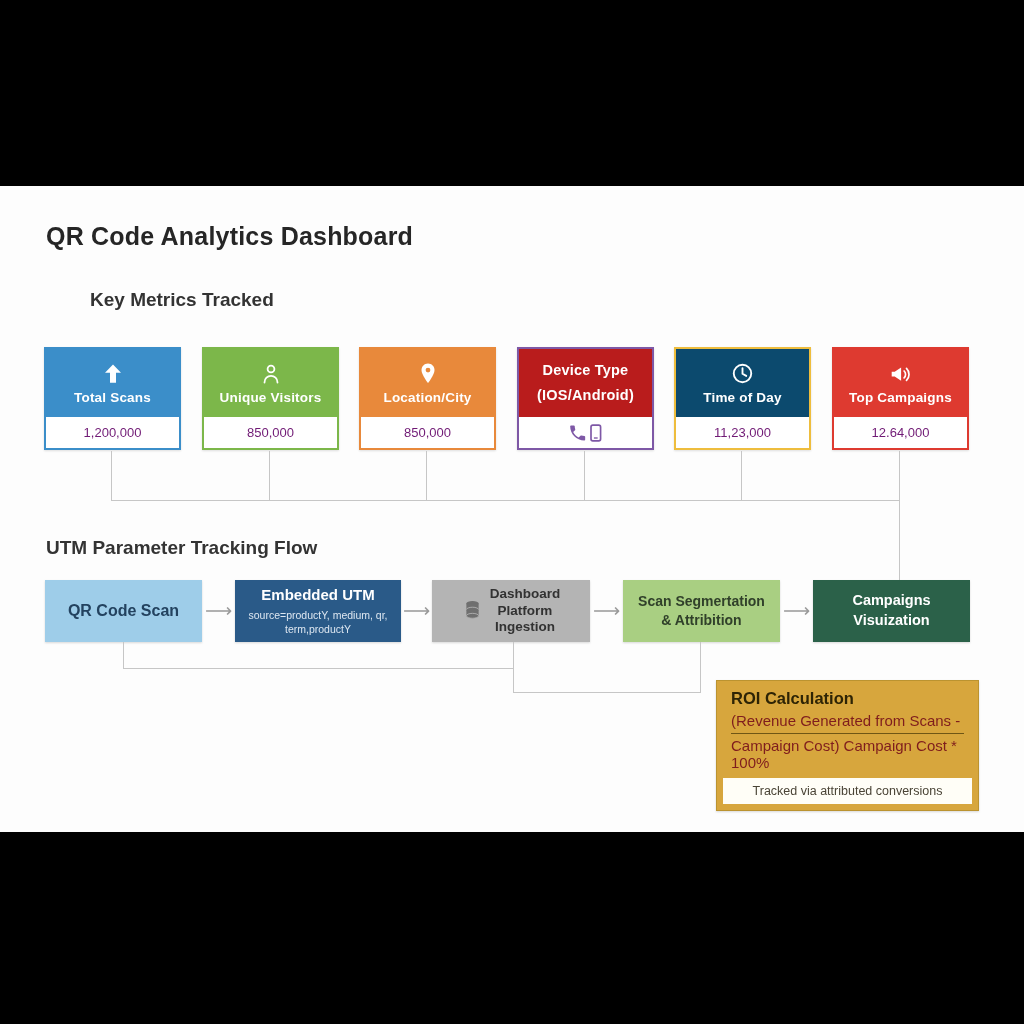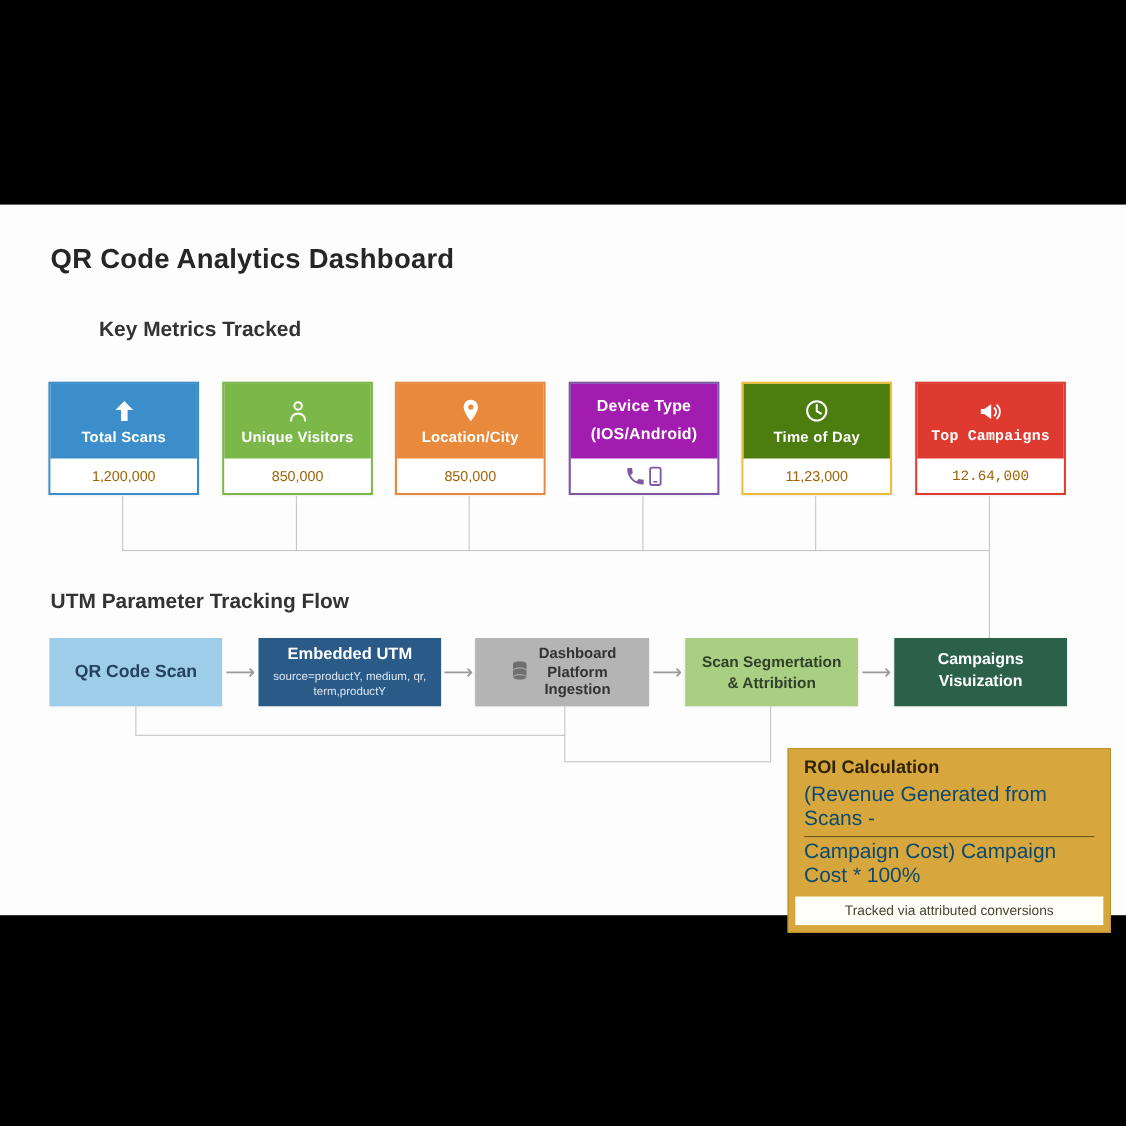--- a/index.html
+++ b/index.html
@@ -11,51 +11,51 @@
   #page-title{left:46px;top:222px;font-size:25px;font-weight:700;color:#262626;letter-spacing:.2px;}
   .section-heading{font-size:19px;font-weight:700;color:#333;}
   #metrics-heading{left:46px;top:289px;margin-left:44px;}
   #flow-heading{left:46px;top:537px;}
   
   .card{position:absolute;top:347px;width:133px;height:99px;border:2px solid;box-sizing:content-box;
         box-shadow:0 1px 2px rgba(0,0,0,.12);}
   .card-top{height:68px;display:flex;flex-direction:column;align-items:center;justify-content:center;gap:4px;}
   .card-label{color:#fff;font-size:13.5px;font-weight:700;letter-spacing:.2px;}
   .card-bottom{height:31px;background:#fff;display:flex;align-items:center;justify-content:center;
-               font-size:13px;color:#a16207;}
+               font-size:13px;color:#701a75;}
   .c-blue  {border-color:#3b8ec9;} .c-blue   .card-top{background:#3b8ec9;}
   .c-green {border-color:#7cb74a;} .c-green  .card-top{background:#7cb74a;}
   .c-orange{border-color:#e8893b;} .c-orange .card-top{background:#e8893b;}
-  .c-purple{border-color:#7e58a6;} .c-purple .card-top{background:#a21caf;}
-  .c-yellow{border-color:#eebd3d;} .c-yellow .card-top{background:#4d7c0f;}
-  .c-red   {border-color:#de3a30;font-family:Liberation Mono, monospace;} .c-red    .card-top{background:#de3a30;}
+  .c-purple{border-color:#7e58a6;} .c-purple .card-top{background:#b91c1c;}
+  .c-yellow{border-color:#eebd3d;} .c-yellow .card-top{background:#0c4a6e;}
+  .c-red   {border-color:#de3a30;} .c-red    .card-top{background:#de3a30;}
   .two-line .card-label{line-height:1.1;}
   .two-line .card-top{gap:9px;}
   
   .line{position:absolute;background:#c6c6c6;}
   .vline{width:1px;} .hline{height:1px;}
   
   .flow-box{position:absolute;top:580px;height:62px;display:flex;flex-direction:column;
             align-items:center;justify-content:center;text-align:center;
             box-shadow:0 1px 2px rgba(0,0,0,.15);}
   .fb-qr{left:45px;width:157px;background:#9ecde9;color:#23425f;font-size:16px;font-weight:700;}
   .fb-utm{left:235px;width:166px;background:#2a5a88;color:#fff;}
   .fb-utm .fb-title{font-size:15px;font-weight:700;margin-bottom:6px;}
   .fb-utm .fb-sub{font-size:10.5px;color:#dde7f1;line-height:1.25;}
   .fb-analytics{left:432px;width:158px;background:#b4b4b4;color:#323232;font-size:13.5px;
                 font-weight:700;flex-direction:row;gap:7px;}
   .fb-analytics .fb-lines{line-height:1.25;}
   .fb-seg{left:623px;width:157px;background:#a9cf82;color:#30402a;font-size:14px;font-weight:700;line-height:1.35;}
   .fb-dash{left:813px;width:157px;background:#2b6149;color:#fff;font-size:14.5px;font-weight:700;line-height:1.35;}
   .flow-arrow{position:absolute;top:599px;color:#9a9a9a;font-size:19px;text-align:center;}
   
-  #roi{left:716px;top:680px;width:294px;background:#d7a63d;border:1px solid #bb9330;
+  #roi{left:716px;top:680px;width:263px;background:#d7a63d;border:1px solid #bb9330;
        box-sizing:border-box;padding:8px 6px 6px;box-shadow:0 1px 2px rgba(0,0,0,.15);}
   #roi .roi-title{font-size:16.5px;font-weight:700;color:#2e2405;padding:0 8px 3px;}
-  #roi .roi-line{font-size:19px;color:#0c4a6e;padding:1px 8px;}
+  #roi .roi-line{font-size:15px;color:#7f1d1d;padding:1px 8px;}
   #roi .roi-divider{border-bottom:1.5px solid #6f5615;margin:3px 8px 2px;}
   #roi .roi-footer{margin-top:6px;background:#fffef7;height:26px;line-height:26px;text-align:center;
                    font-size:12.5px;color:#4a4436;}
   svg{display:block;}
 </style>
 </head>
 <body>
 
 <div id="screen">
   <div id="panel"></div>

